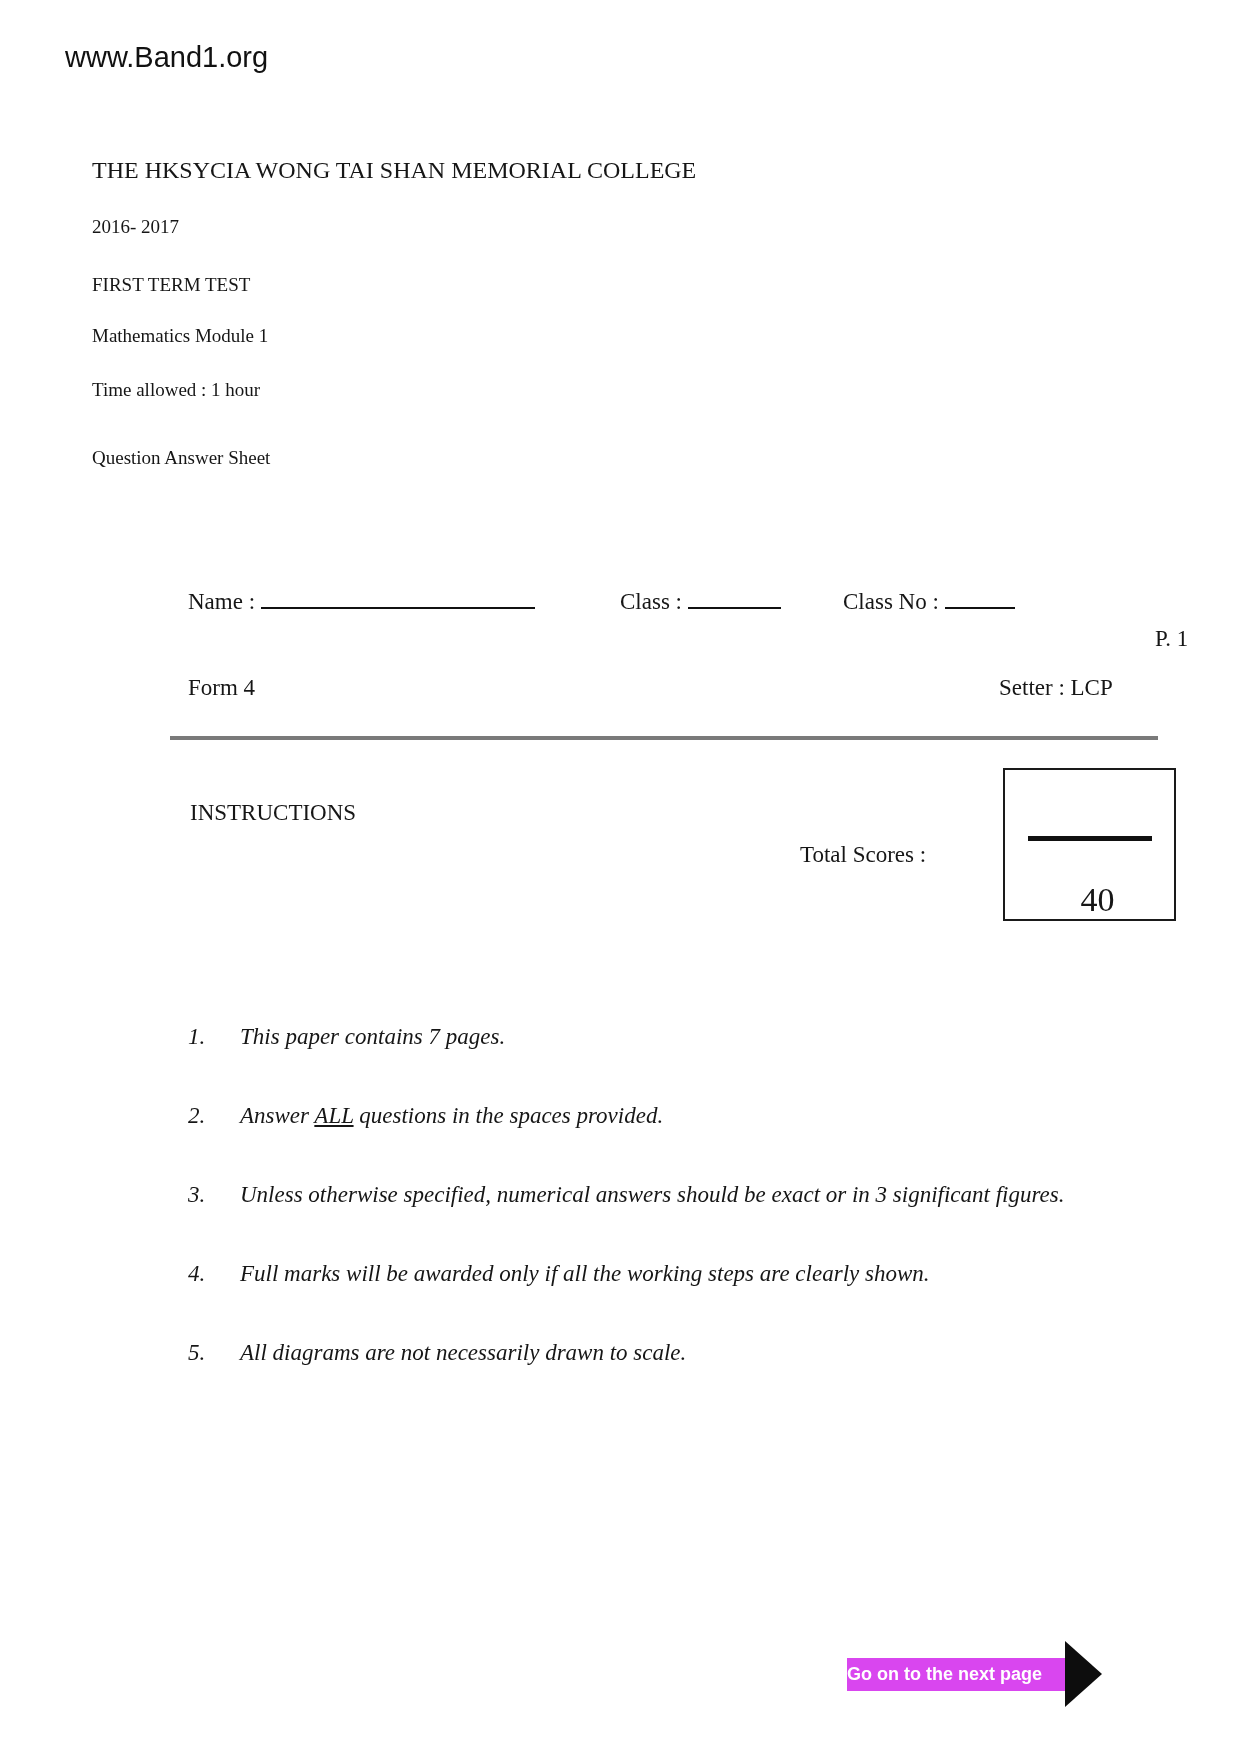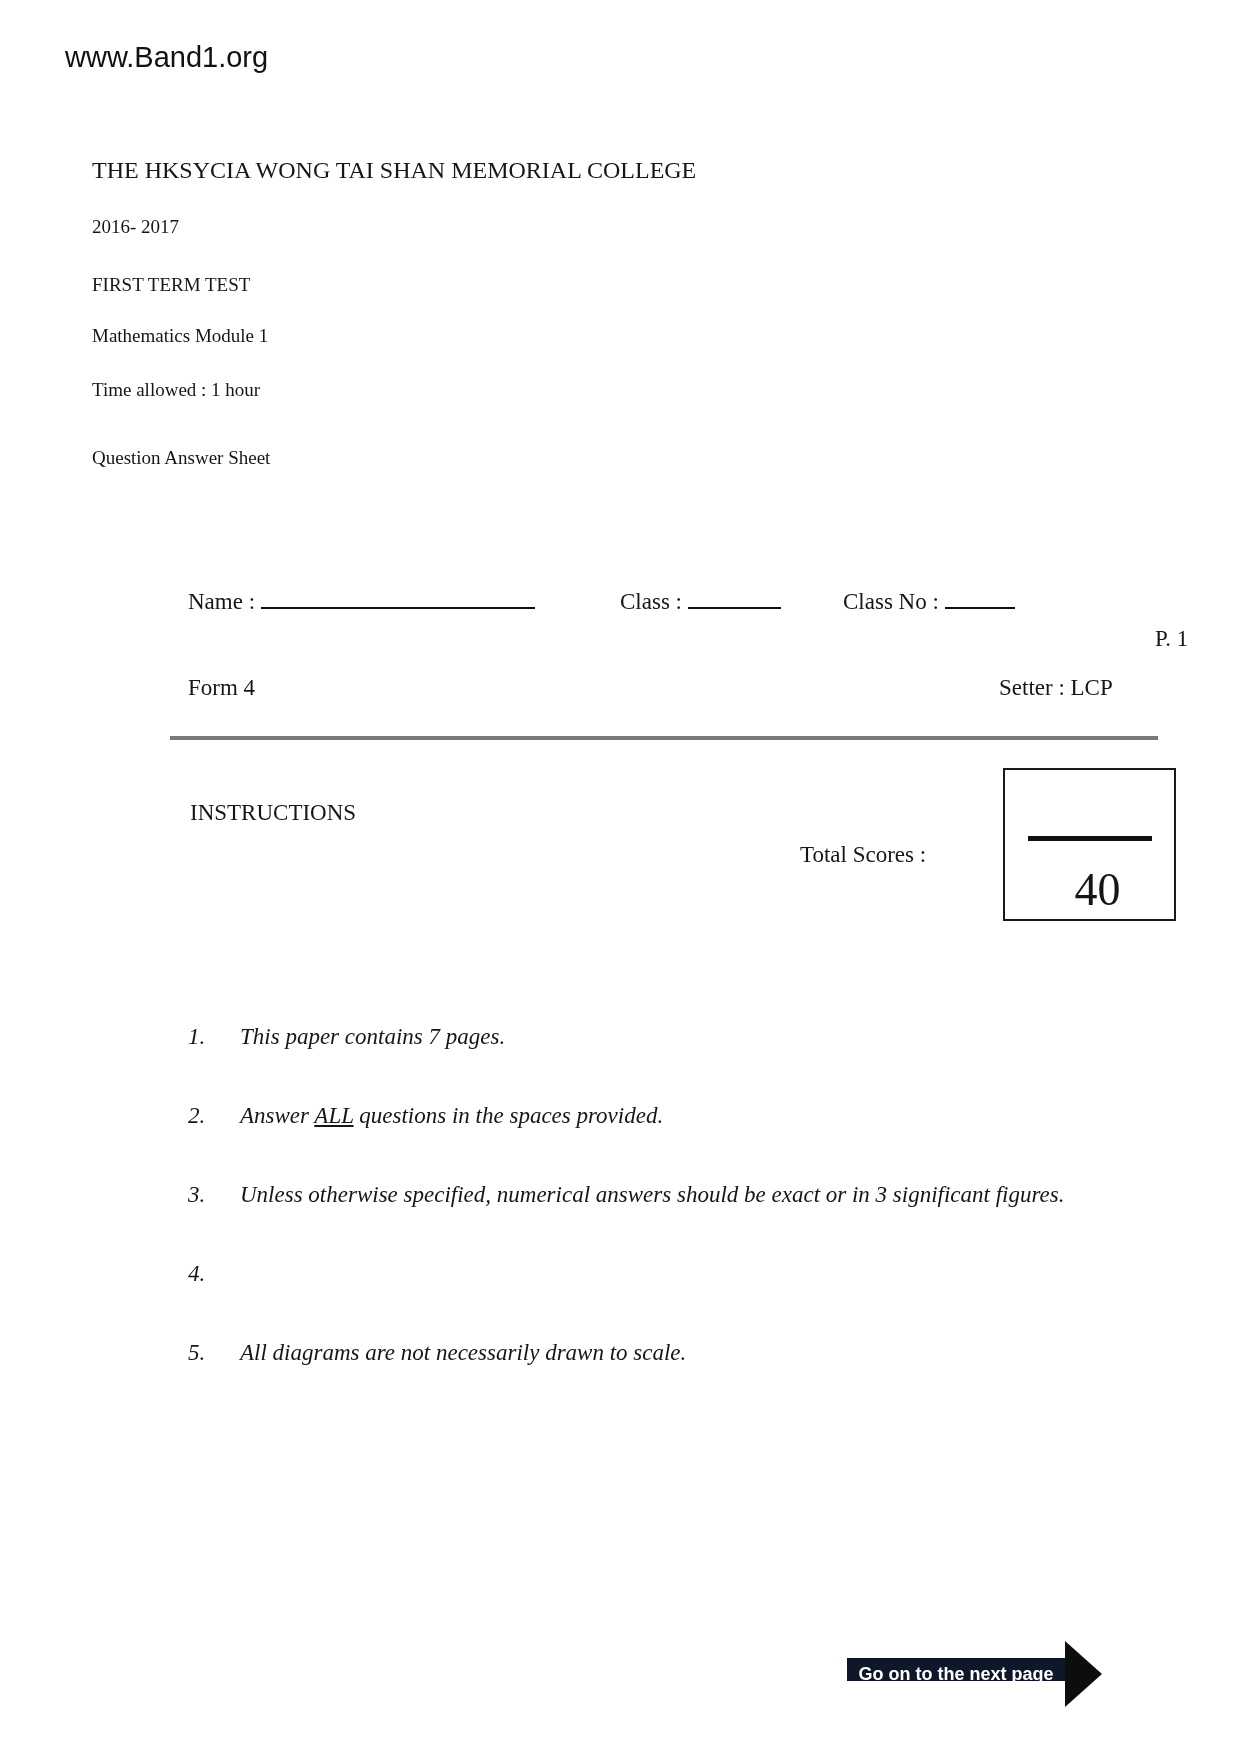--- a/index.html
+++ b/index.html
@@ -9,25 +9,25 @@
   .watermark{font-family:"Liberation Sans",sans-serif;font-size:29px;color:#111;}
   .hline{left:92px;width:1148px;text-align:left;}
   .h-school{font-size:24px;}
   .h-sub{font-size:19px;}
   .field-row{font-size:23px;}
   .blank{display:inline-block;border-bottom:2px solid #111;height:1em;vertical-align:baseline;}
   .rule{height:4px;background:#7a7a7a;}
   .instr-head{font-size:23px;}
   .score-box{border:2px solid #1a1a1a;box-sizing:border-box;}
   .frac-line{width:124px;height:5px;background:#111;margin:66px auto 0 auto;}
-  .score-val{margin-top:26px;text-align:center;font-size:46px;line-height:1;padding-left:16px;}
+  .score-val{margin-top:42px;text-align:center;font-size:34px;line-height:1;padding-left:16px;}
   .li-num{font-style:italic;font-size:23px;}
   .li-text{font-style:italic;font-size:23px;}
   .u{text-decoration:underline;}
-  .banner-bar{background:#0f172a;width:218px;height:23px;text-align:center;}
+  .banner-bar{background:#d946ef;width:218px;height:33px;}
   .banner-text{font-family:"Liberation Sans",sans-serif;font-weight:bold;font-size:18px;
                color:#ffffff;line-height:33px;}
   .banner-arrow{width:0;height:0;border-left:37px solid #0d0d0d;
                 border-top:33px solid transparent;border-bottom:33px solid transparent;}
 </style>
 </head>
 <body>
 
 <div class="page">
 
@@ -83,20 +83,23 @@
   <div class="abs" style="left:188px;top:1181px;">
     <span class="li-num">3.</span>
   </div>
   <div class="abs li-text" style="left:240px;top:1181px;">
     <span>Unless otherwise specified, numerical answers should be exact or in 3 significant figures.</span><span class="u"></span><span></span>
   </div>
 
   <div class="abs" style="left:188px;top:1260px;">
     <span class="li-num">4.</span>
   </div>
+  <div class="abs li-text" style="left:240px;top:1260px;">
+    <span>Full marks will be awarded only if all the working steps are clearly shown.</span><span class="u"></span><span></span>
+  </div>
 
   <div class="abs" style="left:188px;top:1339px;">
     <span class="li-num">5.</span>
   </div>
   <div class="abs li-text" style="left:240px;top:1339px;">
     <span>All diagrams are not necessarily drawn to scale.</span><span class="u"></span><span></span>
   </div>
 
   <div class="abs banner-bar" style="left:847px;top:1658px;">
     <span class="banner-text">Go on to the next page</span>

